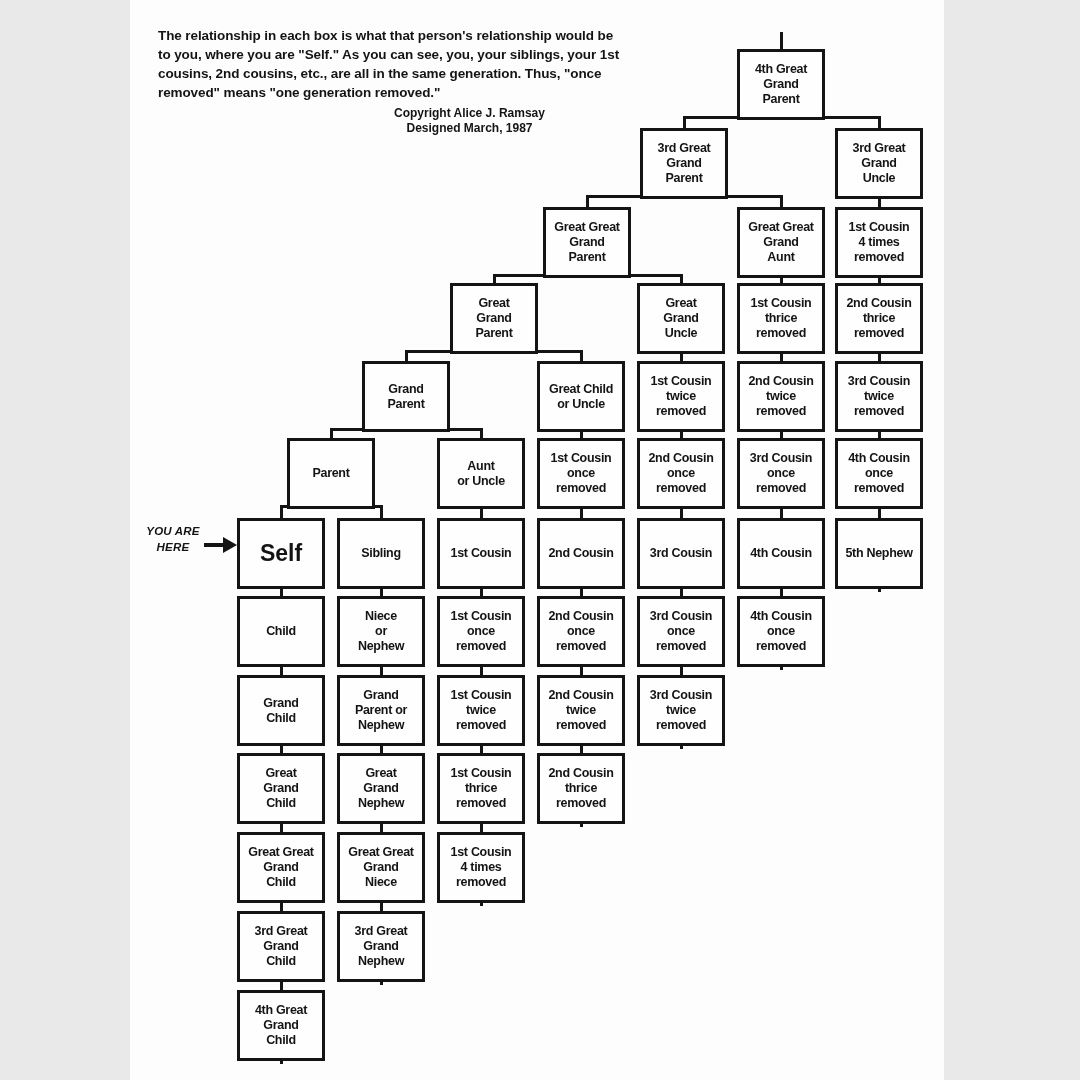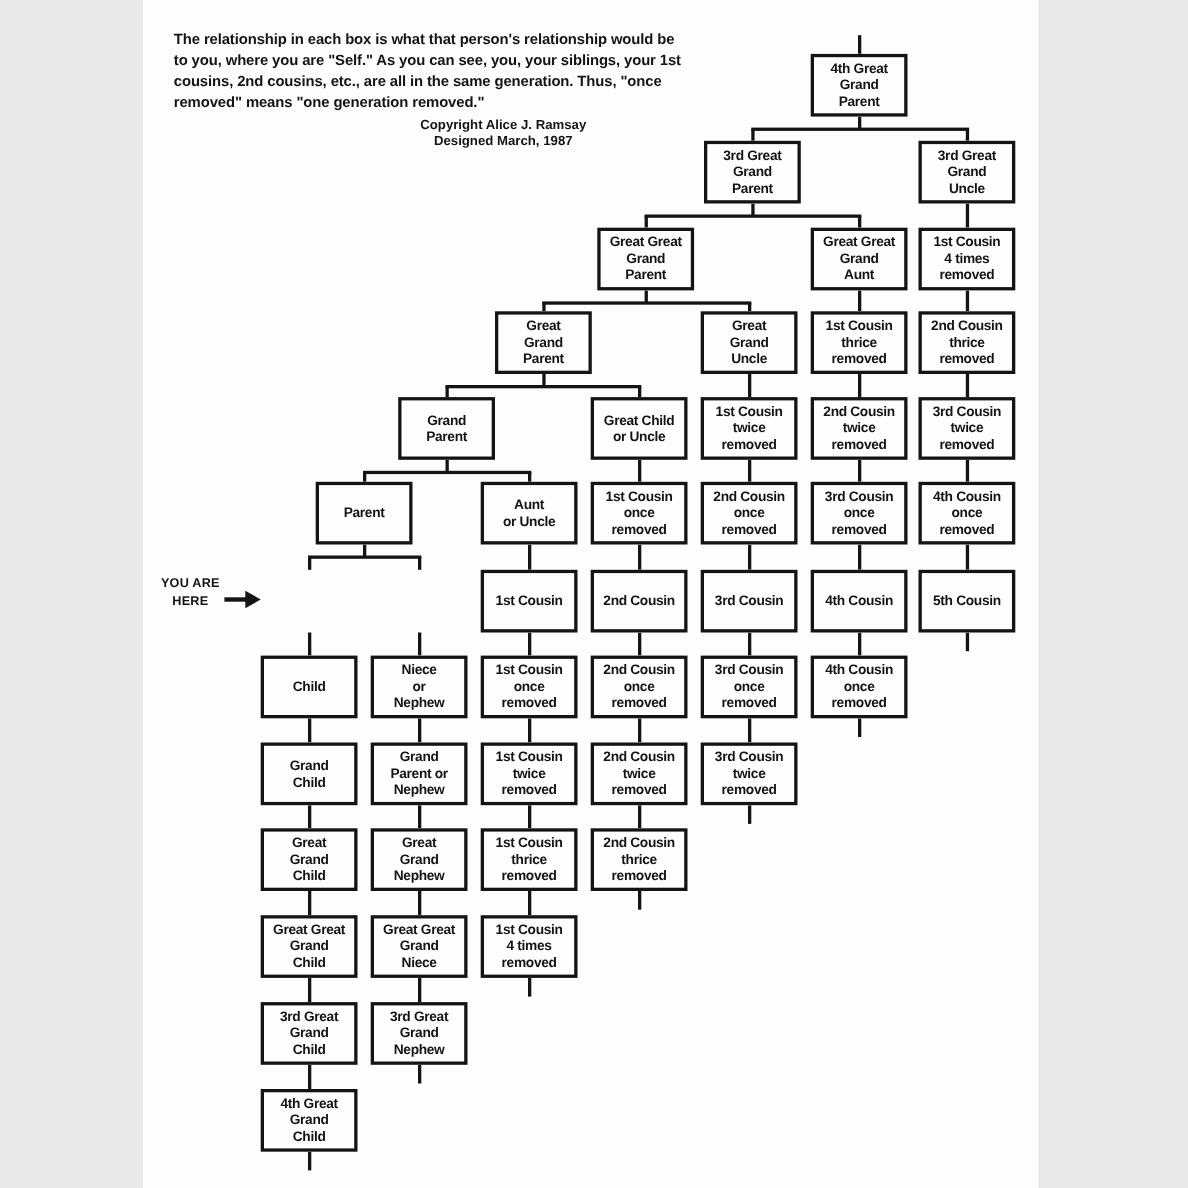--- a/index.html
+++ b/index.html
@@ -15,41 +15,41 @@
   .paper{
     position:absolute;left:130px;top:0;width:814px;height:1080px;
     background:#fdfdfd;
   }
   .intro{
     position:absolute;left:158px;top:26px;width:520px;
     font-weight:bold;font-size:13.5px;line-height:19px;
     letter-spacing:-0.1px;color:#141414;white-space:pre-line;
   }
   .credit{
-    position:absolute;left:330px;top:106px;width:255px;
+    position:absolute;left:342px;top:106px;width:255px;
     text-align:center;font-weight:bold;font-size:12px;line-height:15px;
     color:#141414;
   }
   .marker{
     position:absolute;left:143px;top:524px;width:60px;
     text-align:center;font-weight:bold;font-size:11.5px;line-height:15.5px;
-    color:#141414;letter-spacing:0.2px;
+    color:#141414;letter-spacing:0.2px;font-style:italic;
   }
   .arrow-shaft{
     position:absolute;left:204px;top:543px;width:21px;height:4px;background:#141414;
   }
   .arrow-head{
     position:absolute;left:223px;top:537px;width:0;height:0;
     border-top:8px solid transparent;border-bottom:8px solid transparent;
     border-left:14px solid #141414;
   }
   .diagram-layer{position:absolute;left:0;top:0;width:1080px;height:1080px;}
   .node{
     position:absolute;box-sizing:border-box;
-    width:88px;height:57px;
+    width:88px;height:71px;
     border:3px solid #141414;background:#fefefe;
     display:flex;flex-direction:column;align-items:center;justify-content:center;
     color:#141414;
     font-weight:bold;font-size:12.5px;line-height:15px;letter-spacing:-0.3px;
   }
   .node.big{font-size:23px;letter-spacing:0;}
   .cline{position:absolute;background:#141414;}
 </style>
 </head>
 <body>
@@ -229,35 +229,41 @@
       <div class="node" style="left: 737px; top: 438px;">
         <div>3rd Cousin</div>
         <div>once</div>
         <div>removed</div>
       </div>
       <div class="node" style="left: 835px; top: 438px;">
         <div>4th Cousin</div>
         <div>once</div>
         <div>removed</div>
       </div>
+      <div class="node big" style="left: 237px; top: 518px;">
+        <div>Self</div>
+      </div>
+      <div class="node" style="left: 337px; top: 518px;">
+        <div>Sibling</div>
+      </div>
       <div class="node" style="left: 437px; top: 518px;">
         <div>1st Cousin</div>
       </div>
       <div class="node" style="left: 537px; top: 518px;">
         <div>2nd Cousin</div>
       </div>
       <div class="node" style="left: 637px; top: 518px;">
         <div>3rd Cousin</div>
       </div>
       <div class="node" style="left: 737px; top: 518px;">
         <div>4th Cousin</div>
       </div>
       <div class="cline" style="left: 878px; top: 575px; width: 3px; height: 17px;"></div>
       <div class="node" style="left: 835px; top: 518px;">
-        <div>5th Cousin</div>
+        <div>5th Nephew</div>
       </div>
       <div class="node" style="left: 237px; top: 596px;">
         <div>Child</div>
       </div>
       <div class="node" style="left: 337px; top: 596px;">
         <div>Niece</div>
         <div>or</div>
         <div>Nephew</div>
       </div>
       <div class="node" style="left: 437px; top: 596px;">

